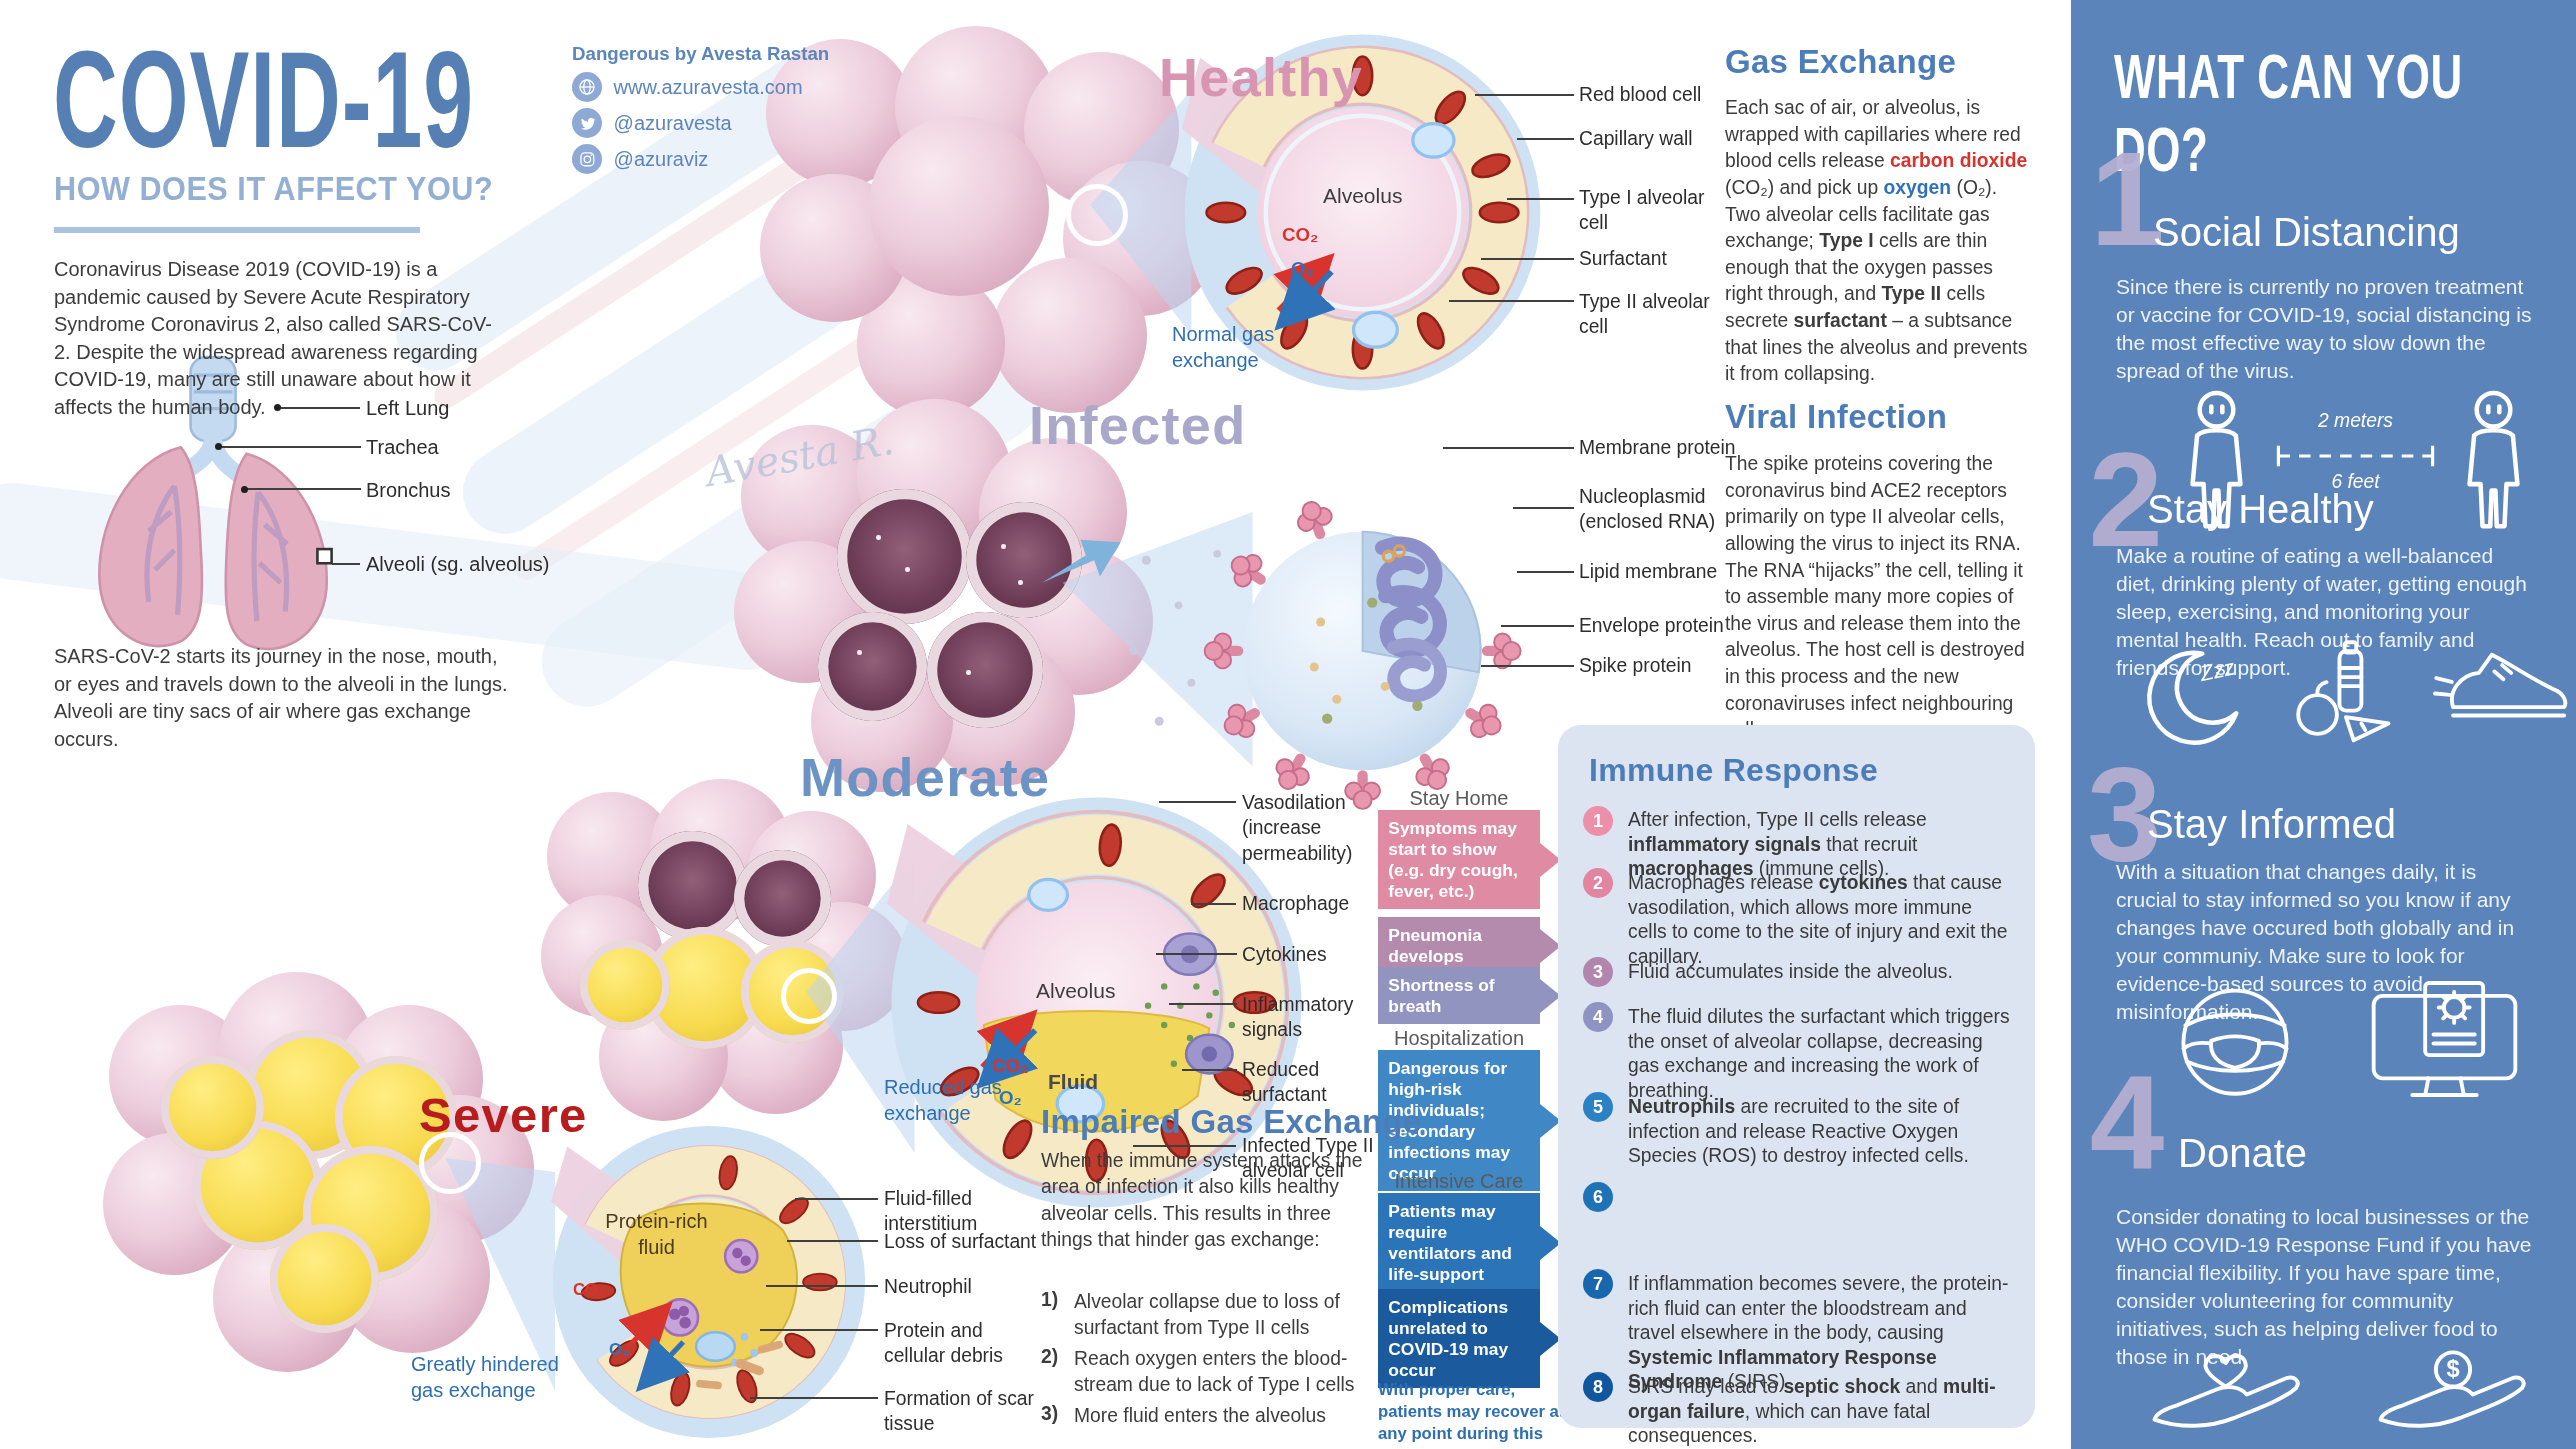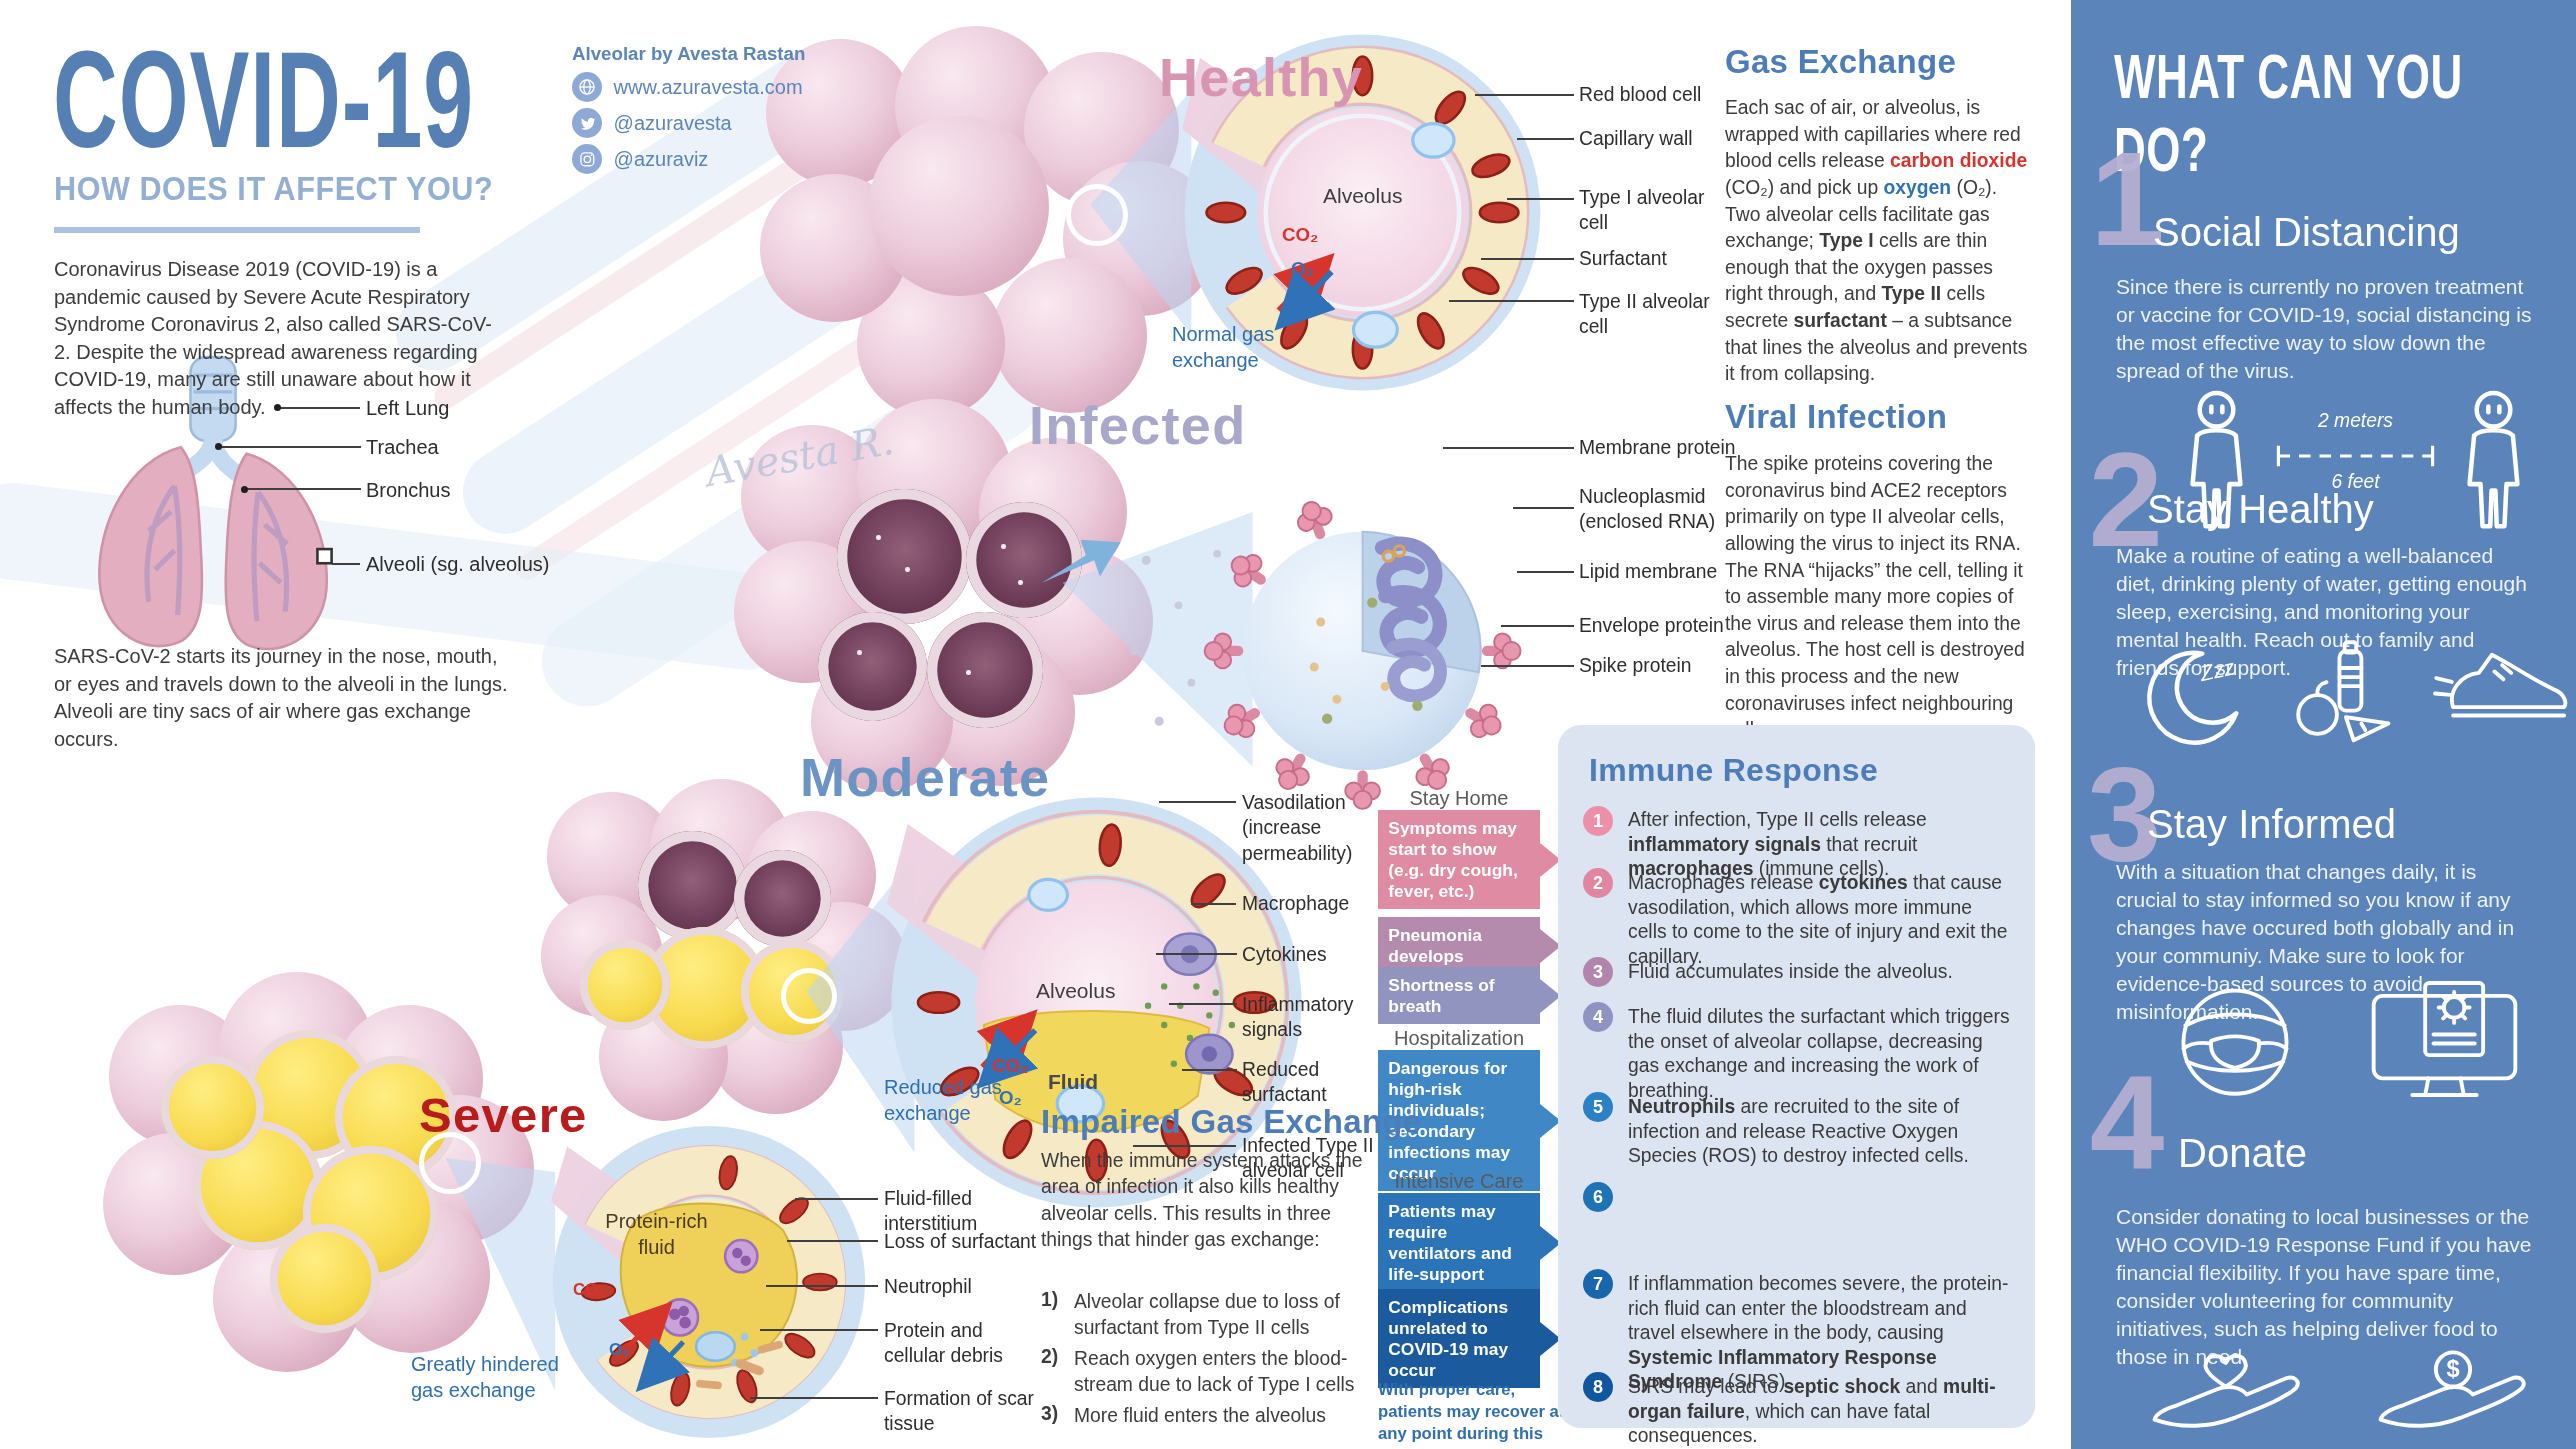--- a/index.html
+++ b/index.html
@@ -419,21 +419,21 @@
   </svg>
   <div class="lbl" style="left:592px;top:1208px;width:129px;text-align:center;font-size:20px;color:#4a3a1e">Protein-rich fluid</div>
   <div class="gas" style="left:573px;top:1280px;color:#d6342c;font-size:16.7px">CO₂</div>
   <div class="gas" style="left:609px;top:1340px;color:#2f72b8;font-size:16.7px">O₂</div>
 
   <div class="title" style="left:53px;top:35px">COVID-19</div>
   <div class="subtitle" style="left:54px;top:169px">HOW DOES IT AFFECT YOU?</div>
   <div class="rule" style="left:54px;top:227px;width:366px;height:5.8px"></div>
   <div class="ptext" style="left:54px;top:256px;width:451px;font-size:20px">Coronavirus Disease 2019 (COVID-19) is a pandemic caused by Severe Acute Respiratory Syndrome Coronavirus 2, also called SARS-CoV-2. Despite the widespread awareness regarding COVID-19, many are still unaware about how it affects the human body.</div>
 
-  <div class="credit-label" style="left:572px;top:43px">Alveolar by Avesta Rastan</div>
+  <div class="credit-label" style="left:572px;top:43px">Dangerous by Avesta Rastan</div>
   <div class="credit-row" style="left:572px;top:72px">
     <span class="credit-ic">
       <svg width="18" height="18" viewBox="0 0 28 28" fill="none" stroke="#fff" stroke-width="2">
           <circle cx="14" cy="14" r="11"></circle>
           <ellipse cx="14" cy="14" rx="5" ry="11"></ellipse>
           <line x1="3" y1="14" x2="25" y2="14"></line>
         </svg>
     </span>
     <span class="credit-tx">www.azuravesta.com</span>
   </div>

